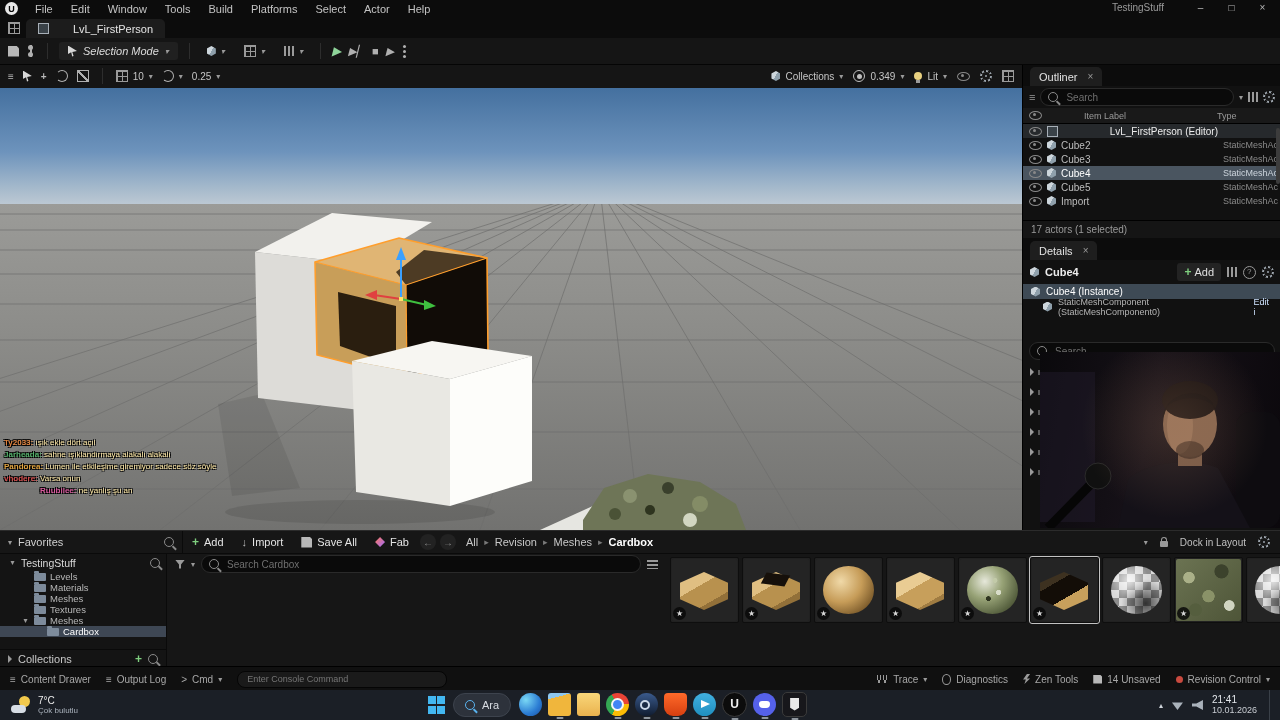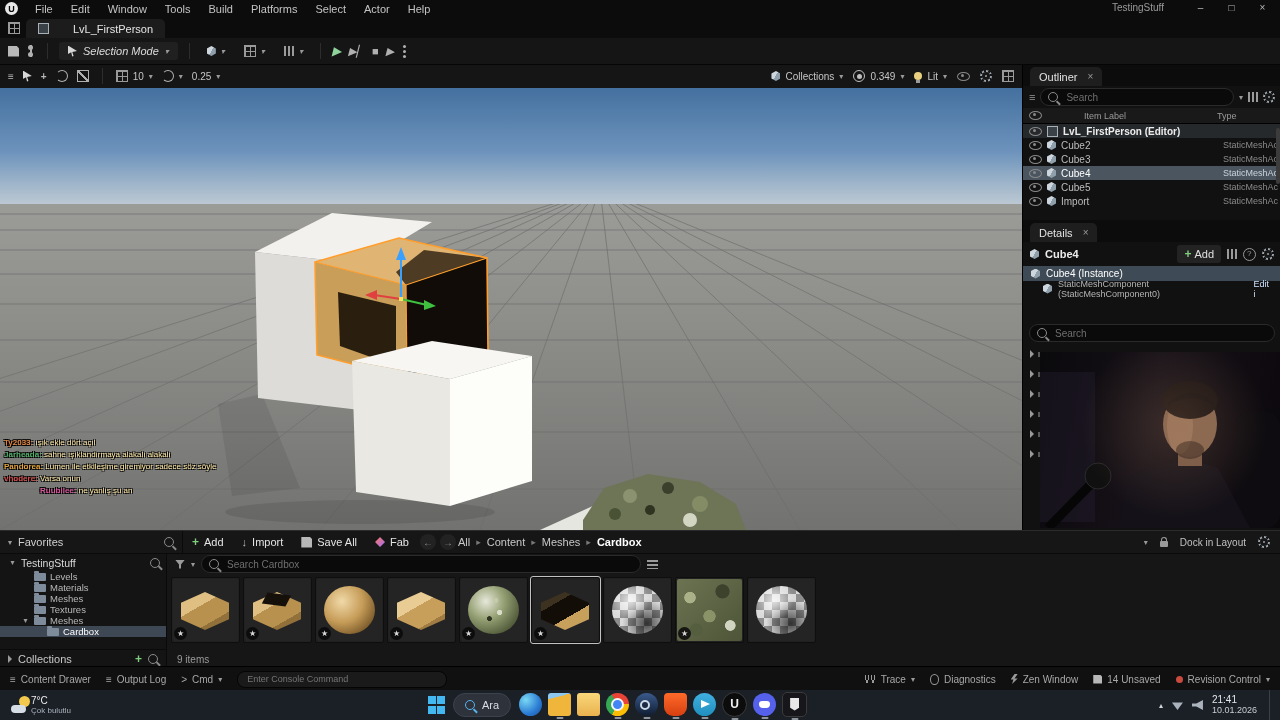--- a/index.html
+++ b/index.html
@@ -94,21 +94,21 @@
   .x-btn::after{content:'×';}
   .o-toolbar{height:22px;display:flex;align-items:center;gap:5px;padding:0 6px;flex:none;}
   .search-box{flex:1;display:flex;align-items:center;gap:6px;background:#0a0a0a;border:1px solid #2a2a2a;border-radius:10px;height:16px;padding:0 7px;min-width:0;}
   .search-box input{background:transparent;border:none;outline:none;color:#bbb;font-size:10px;width:100%;font-family:"Liberation Sans",sans-serif;}
   .search-box input::placeholder{color:#6f6f6f;}
   .o-colhead{height:15px;background:#191919;display:flex;align-items:center;gap:6px;padding:0 6px;font-size:9px;color:#9a9a9a;border-bottom:1px solid #000;flex:none;}
   .o-colhead .lbl{flex:1;padding-left:36px;}
   .o-colhead .typ{width:58px;}
   .o-rows{height:96px;overflow:hidden;flex:none;position:relative;}
   .o-row{display:flex;align-items:center;height:14px;padding-left:6px;gap:5px;font-size:10px;color:#bdbdbd;}
-  .o-row.lvl{background:#26292c;color:#ececec;font-weight:bold;}
+  .o-row.lvl{background:#26292c;color:#ececec;font-weight:normal;text-align:right;}
   .o-row.sel{background:#4a5560;color:#fff;}
   .o-label{flex:1;overflow:hidden;white-space:nowrap;}
   .o-type{width:58px;flex:none;font-size:9px;color:#8a8a8a;overflow:hidden;white-space:nowrap;}
   .o-row.sel .o-type{color:#ccd4dc;}
   .o-scroll{position:absolute;right:1px;top:4px;width:4px;height:56px;border-radius:2px;background:#3c3c3c;}
   .o-footer{height:17px;display:flex;align-items:center;padding-left:8px;font-size:10px;color:#9a9a9a;background:#151515;border-top:1px solid #000;flex:none;}
   .d-name-row{height:24px;display:flex;align-items:center;gap:6px;padding:0 7px;flex:none;}
   .d-name{font-weight:bold;color:#ececec;font-size:11px;flex:1;}
   .d-add{display:flex;align-items:center;gap:3px;background:#232323;border-radius:3px;padding:2px 7px;color:#e0e0e0;}
   .d-row{height:15px;display:flex;align-items:center;gap:6px;padding:0 8px;font-size:10px;flex:none;}
@@ -124,34 +124,34 @@
     background:linear-gradient(100deg,#0a090c,#161118 45%,#0b080c);}
   .webcam .glow{position:absolute;inset:0;background:radial-gradient(circle at 56% 42%,rgba(150,110,85,.30),rgba(0,0,0,0) 55%);}
   
   .cb{position:absolute;top:530px;left:0;width:1280px;height:136px;background:#161616;border-top:1px solid #2b2b2b;
     display:flex;flex-direction:column;z-index:35;}
   .cb-top{height:22px;display:flex;align-items:center;flex:none;border-bottom:1px solid #0a0a0a;}
   .cb-fav{width:166px;flex:none;display:flex;align-items:center;gap:6px;padding:0 8px;border-right:1px solid #0a0a0a;height:100%;}
   .cb-fav .t{flex:1;color:#d0d0d0;}
   .cb-btn{display:flex;align-items:center;gap:5px;padding:0 9px;height:20px;color:#e4e4e4;}
   .cb-nav{width:16px;height:16px;border-radius:50%;background:#222;display:flex;align-items:center;justify-content:center;color:#8a8a8a;font-size:10px;margin:0 2px;}
-  .breadcrumb{display:flex;align-items:center;gap:6px;}
+  .breadcrumb{display:flex;align-items:center;gap:6px;margin-left:8px;}
   .crumb{color:#c8c8c8;}
   .crumb.last{color:#fff;font-weight:bold;}
   .crumb-sep{color:#7a7a7a;font-size:9px;}
   .cb-right{margin-left:auto;display:flex;align-items:center;gap:12px;padding-right:10px;color:#c0c0c0;font-size:10px;}
   .cb-mid{flex:1;display:flex;min-height:0;}
   .cb-left{width:166px;flex:none;background:#141414;border-right:1px solid #0a0a0a;display:flex;flex-direction:column;position:relative;}
   .t-row{display:flex;align-items:center;gap:4px;height:11px;font-size:9.5px;color:#b8b8b8;}
   .t-row.hdr{height:17px;font-size:10.5px;color:#d8d8d8;}
   .t-row.sel{background:#3e4754;color:#fff;}
   .t-arrow{width:9px;flex:none;font-size:8px;color:#9a9a9a;text-align:center;}
   .t-label{overflow:hidden;white-space:nowrap;flex:1;}
   .cb-collections{margin-top:auto;height:17px;display:flex;align-items:center;gap:6px;padding:0 8px;border-top:1px solid #0a0a0a;color:#c8c8c8;flex:none;}
-  .cb-main{flex:1;display:flex;flex-direction:column;min-width:0;}
+  .cb-main{flex:1;display:flex;min-width:0;}
   .cb-search-row{height:20px;display:flex;align-items:center;gap:6px;padding:0 8px;flex:none;}
   .cb-search{width:424px;flex:none;}
   .cb-grid{flex:1;display:flex;gap:3px;padding:3px 4px;align-items:flex-start;}
   .tile{width:67px;height:64px;position:relative;background:#212121;border:1px solid #0e0e0e;border-radius:2px;flex:none;}
   .tile.sel{outline:1px solid #c2c2c2;}
   .thumb{position:absolute;inset:1px;border-radius:2px;overflow:hidden;background:#242424;}
   .thumb.box-flat::before,.thumb.box-open::before,.thumb.box-tan::before,.thumb.box-dark::before{
     content:'';position:absolute;left:8px;top:13px;width:48px;height:38px;
     clip-path:polygon(50% 0,100% 28%,100% 72%,50% 100%,0 72%,0 28%);}
   .thumb.box-flat::before{background:linear-gradient(150deg,#e0bf82 38%,#b8914e 38% 72%,#927039 72%);}
@@ -184,21 +184,21 @@
   .cb-count{height:16px;display:flex;align-items:center;padding-left:10px;color:#9a9a9a;font-size:10px;flex:none;}
   
   .statusbar{position:absolute;top:666px;left:0;right:0;height:24px;background:#101010;border-top:1px solid #000;
     display:flex;align-items:center;padding:0 10px;gap:15px;font-size:10px;color:#a8a8a8;z-index:36;}
   .sb-item{display:flex;align-items:center;gap:5px;}
   .console{width:190px;height:15px;background:#1a1a1a;border:1px solid #050505;border-radius:8px;color:#777;
     padding:0 9px;font-size:9px;font-family:"Liberation Sans",sans-serif;outline:none;}
   .sb-right{margin-left:auto;display:flex;align-items:center;gap:15px;}
   
   .taskbar{position:absolute;top:690px;left:0;right:0;height:30px;background:#1b1f26;display:flex;align-items:center;z-index:50;}
-  .tb-weather{display:flex;align-items:center;padding-left:11px;flex:none;}
+  .tb-weather{display:flex;align-items:center;gap:7px;padding-left:11px;flex:none;}
   .w-icon{width:20px;height:18px;position:relative;flex:none;}
   .w-icon::before{content:'';position:absolute;right:1px;top:0;width:11px;height:11px;border-radius:50%;background:#f2c94c;}
   .w-icon::after{content:'';position:absolute;left:0;bottom:1px;width:15px;height:8px;border-radius:5px;background:#d7dde4;}
   .w-temp{font-size:10px;color:#ececec;line-height:11px;}
   .w-desc{font-size:8px;color:#aab2bc;line-height:9px;}
   .tb-center{position:absolute;left:425px;top:0;height:30px;display:flex;align-items:center;gap:5px;}
   .win-start{width:23px;height:23px;border-radius:4px;display:grid;grid-template-columns:8px 8px;grid-template-rows:8px 8px;gap:1.5px;align-content:center;justify-content:center;}
   .win-start span{background:#43b7f0;}
   .tb-search{height:22px;border-radius:12px;background:#2d323b;border:1px solid #3d434d;display:flex;align-items:center;gap:7px;padding:0 11px;color:#d8dce2;font-size:11px;}
   .app-slot{position:relative;padding:0 3px 2px 3px;}
@@ -479,20 +479,21 @@
             <span class="o-label">Cube5</span>
             <span class="o-type">StaticMeshAc</span>
           </div>
           <div class="o-row">
             <span class="i-eye"></span>
             <span class="i-cube"></span>
             <span class="o-label">Import</span>
             <span class="o-type">StaticMeshAc</span>
           </div>
         </div>
+      <div class="o-footer">17 actors (1 selected)</div>
 
       <div class="panel-tabbar">
         <div class="panel-tab">
           <span>Details</span>
           <span class="x-btn"></span>
         </div>
       </div>
       <div class="d-name-row">
         <span class="i-cube"></span>
         <span class="d-name">Cube4</span>
@@ -586,21 +587,21 @@
       </div>
       <div class="cb-btn">
         <span class="i-fab"></span>
         <span>Fab</span>
       </div>
       <div class="cb-nav">←</div>
       <div class="cb-nav">→</div>
       <div class="breadcrumb" id="breadcrumb">
           <span class="crumb">All</span>
           <span class="crumb-sep">▸</span>
-          <span class="crumb">Content</span>
+          <span class="crumb">Revision</span>
           <span class="crumb-sep">▸</span>
           <span class="crumb">Meshes</span>
           <span class="crumb-sep">▸</span>
           <span class="crumb last">Cardbox</span>
         </div>
       <div class="cb-right">
         <span class="car"></span>
         <span class="i-lock"></span>
         <span>Dock in Layout</span>
         <span class="i-gear"></span>
@@ -723,21 +724,21 @@
         <span class="i-trace"></span>
         <span>Trace</span>
         <span class="car"></span>
       </div>
       <div class="sb-item">
         <span class="i-bug"></span>
         <span>Diagnostics</span>
       </div>
       <div class="sb-item">
         <span class="i-zap"></span>
-        <span>Zen Window</span>
+        <span>Zen Tools</span>
       </div>
       <div class="sb-item">
         <span class="i-save" style="width:9px;height:9px;"></span>
         <span>14 Unsaved</span>
       </div>
       <div class="sb-item">
         <span class="dot-red"></span>
         <span>Revision Control</span>
         <span class="car"></span>
       </div>

